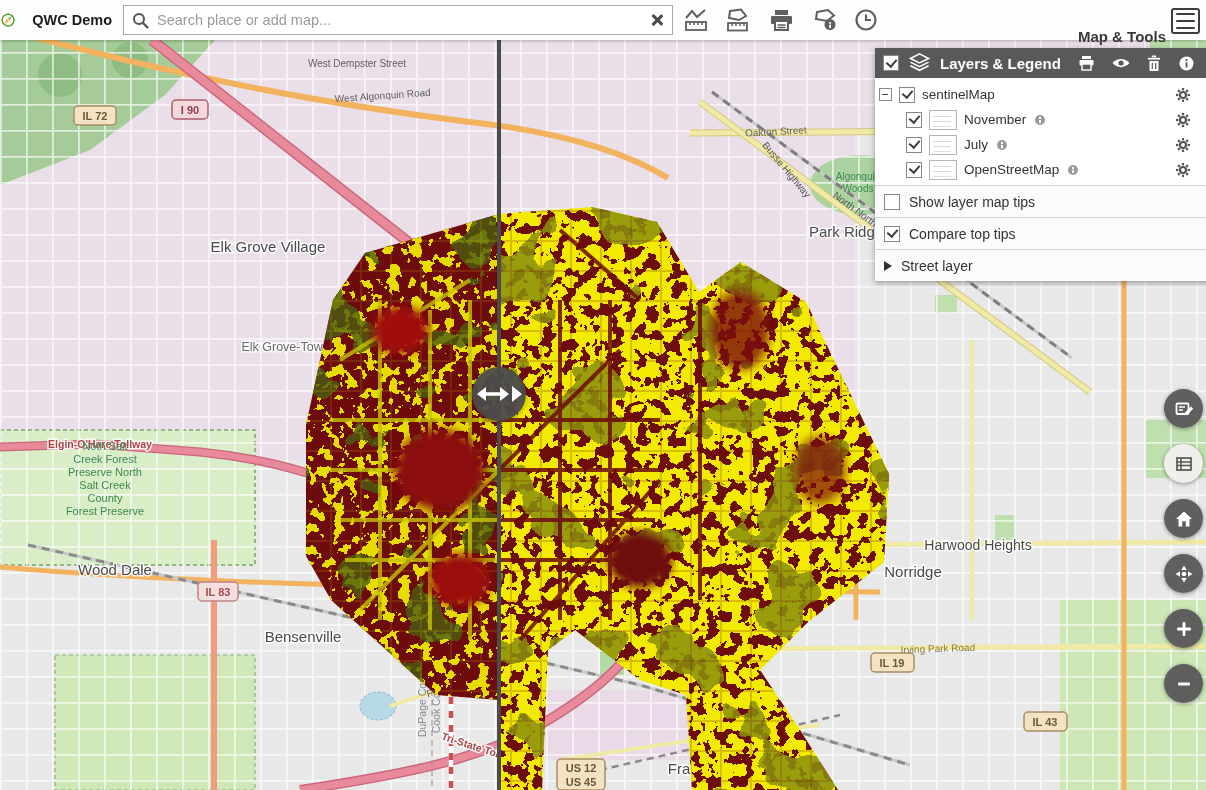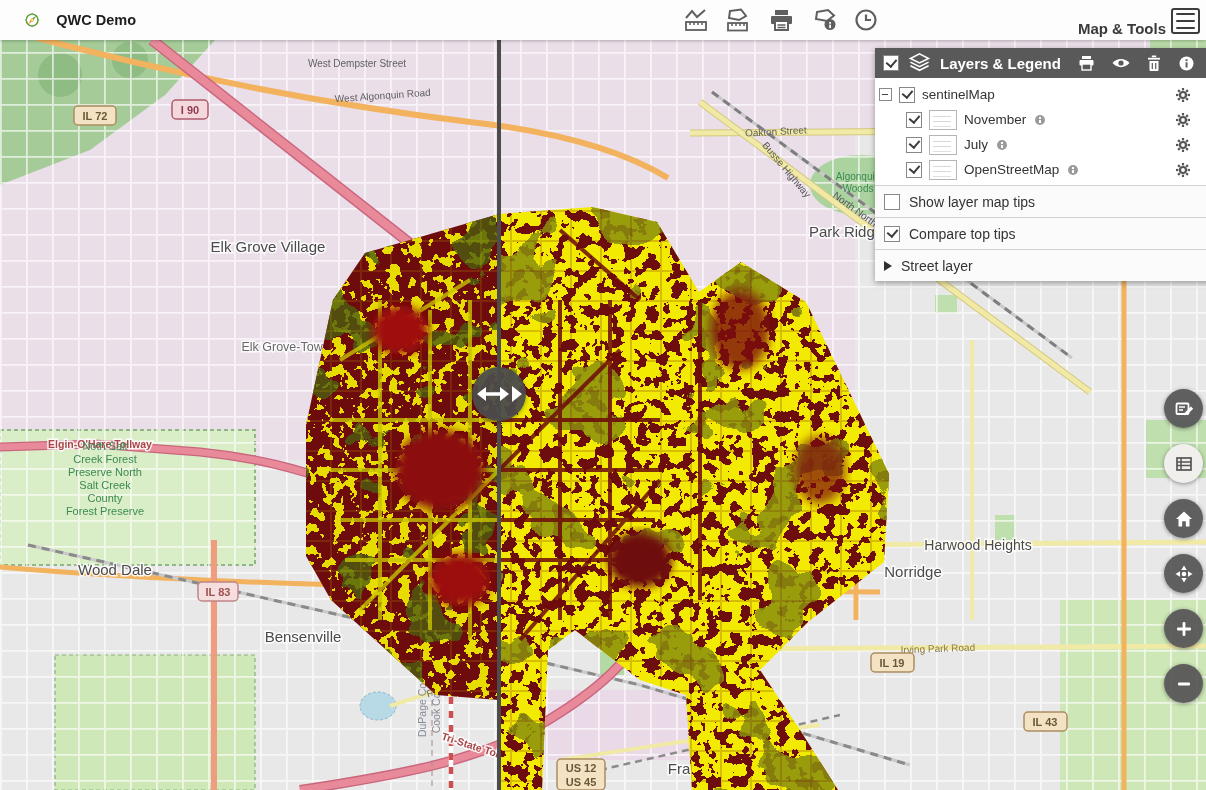--- a/index.html
+++ b/index.html
@@ -1,33 +1,33 @@
 <!DOCTYPE html>
 <html><head>
 <meta charset="utf-8">
 <style>
   html,body{margin:0;padding:0;background:#e9e6e1;font-family:"Liberation Sans",sans-serif;}
   #app{position:relative;width:1206px;height:790px;overflow:hidden;background:#e9e6e1;}
 
   
   #topbar{position:absolute;left:0;top:0;width:1206px;height:40px;background:#fdfdfd;z-index:20;
           box-shadow:0 1px 3px rgba(0,0,0,.25);display:flex;align-items:center;}
-  #logo{display:flex;align-items:center;gap:16px;padding-left:24px;width:112px;}
+  #logo{display:flex;align-items:center;gap:16px;padding-left:0;width:112px;}
   #logo-text{font-weight:bold;font-size:14.5px;color:#1d1d1d;white-space:nowrap;}
   #searchbox{position:absolute;left:123px;top:5px;width:548px;height:28px;background:#fff;
              border:1px solid #a9a9a9;display:flex;align-items:center;}
   #searchbox input{border:0;outline:none;flex:1;font-size:14.5px;color:#444;background:transparent;
              font-family:"Liberation Sans",sans-serif;}
   #searchbox input::placeholder{color:#9b9b9b;}
   .sicon{margin:0 6px 0 8px;flex:0 0 auto;}
   .xbtn{position:relative;width:14px;height:14px;margin:0 8px;cursor:pointer;flex:0 0 auto;}
   .xbtn::before,.xbtn::after{content:"";position:absolute;left:6px;top:0;width:2.6px;height:14px;background:#4a4a4a;border-radius:1px;}
   .xbtn::before{transform:rotate(45deg);} .xbtn::after{transform:rotate(-45deg);}
   .toolbtn{position:absolute;top:3px;width:36px;height:34px;display:flex;align-items:center;justify-content:center;cursor:pointer;}
-  #menu-label{position:absolute;right:40px;top:8px;height:40px;display:flex;align-items:center;
+  #menu-label{position:absolute;right:40px;top:16px;height:40px;display:flex;align-items:center;
               font-size:15px;font-weight:bold;color:#3a3a3a;}
   .burger{position:absolute;right:6px;top:8px;width:19px;height:16px;border:2.5px solid #3d3d3d;border-radius:3px;
           padding:3px;display:flex;flex-direction:column;justify-content:space-between;cursor:pointer;}
   .burger i{display:block;height:2.4px;background:#3d3d3d;border-radius:1px;}
 
   
   #panel{position:absolute;left:875px;top:48px;width:341px;z-index:15;background:#fcfcfc;
          box-shadow:0 2px 6px rgba(0,0,0,.35);font-size:13.5px;color:#333;}
   #panel-title{height:30px;background:#595959;display:flex;align-items:center;gap:9px;padding:0 8px;}
   #panel-title .title{color:#fff;font-weight:bold;font-size:15px;text-align:center;}
@@ -314,20 +314,28 @@
         <polygon points="18,34.5 15,30 21,30" fill="#7aa85a"></polygon>
         <polygon points="1.5,18 6,15 6,21" fill="#7aa85a"></polygon>
         <polygon points="34.5,18 30,15 30,21" fill="#7aa85a"></polygon>
         <polygon points="8,28 17,15 21,19" fill="#f7941d"></polygon>
         <polygon points="28,8 19,21 15,17" fill="#5a9e2f"></polygon>
         <circle cx="18" cy="18" r="3" fill="#fff" stroke="#f7941d" stroke-width="1.5"></circle>
       </svg>
       <span id="logo-text">QWC Demo</span>
     </div>
 
+    <div id="searchbox">
+      <svg class="sicon" width="17" height="17" viewBox="0 0 17 17">
+        <circle cx="7" cy="7" r="5" fill="none" stroke="#555" stroke-width="2"></circle>
+        <line x1="11" y1="11" x2="16" y2="16" stroke="#555" stroke-width="2.4"></line>
+      </svg>
+      <input type="text" placeholder="Search place or add map..." style="">
+      <span class="xbtn"></span>
+    </div>
 
     <div class="toolbtn" style="left:678px">
       <svg width="24" height="24" viewBox="0 0 24 24">
         <polyline points="2,10 8,3 13,9 21,2" fill="none" stroke="#5f5f5f" stroke-width="2"></polyline>
         <rect x="2" y="14" width="20" height="8" fill="none" stroke="#5f5f5f" stroke-width="1.8"></rect>
         <path d="M6,14 v3 M10,14 v3 M14,14 v3 M18,14 v3" stroke="#5f5f5f" stroke-width="1.5"></path>
       </svg>
     </div>
     <div class="toolbtn" style="left:719px">
       <svg width="24" height="24" viewBox="0 0 24 24">

